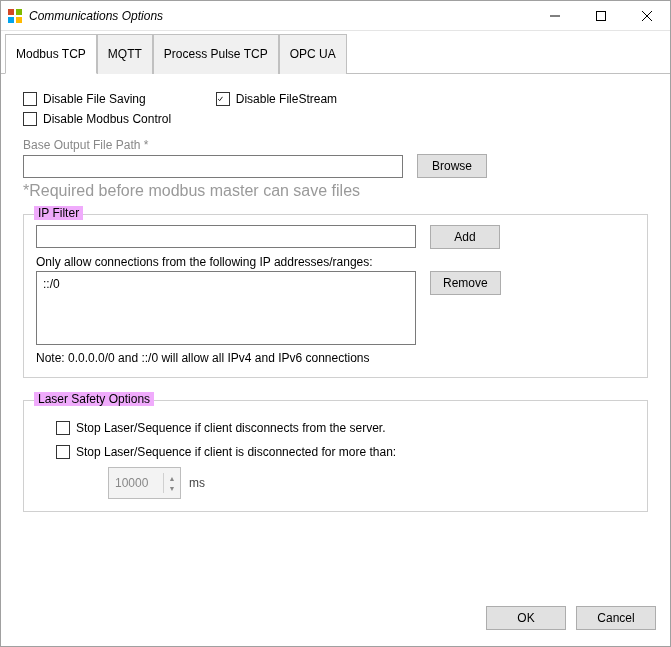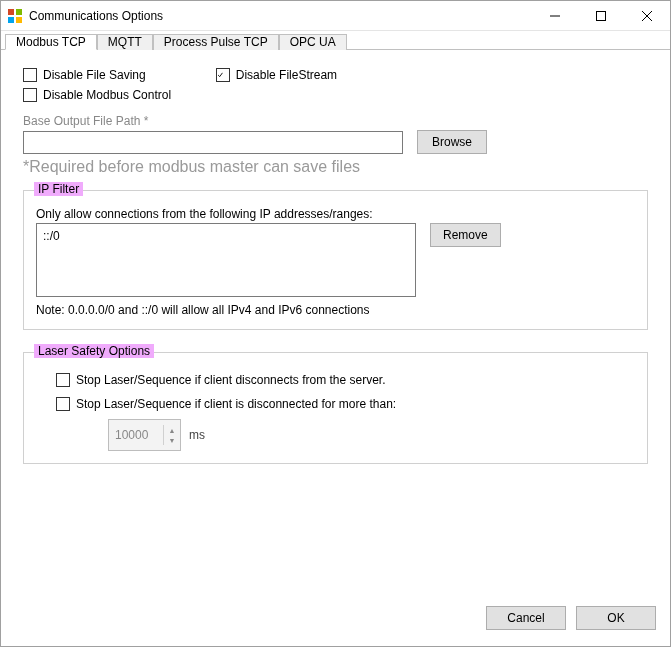--- a/index.html
+++ b/index.html
@@ -1,23 +1,23 @@
 <!DOCTYPE html>
 <html><head>
 <meta charset="utf-8">
 <style>
   * { box-sizing: border-box; font-family: "Segoe UI", Tahoma, sans-serif; font-size: 12px; }
   html,body { margin:0; padding:0; background:#fff; }
   .window { width:671px; height:647px; border:1px solid #a0a0a0; display:flex; flex-direction:column; background:#fff; }
-  .titlebar { height:30px; display:flex; align-items:center; padding-left:6px; border-bottom:1px solid #e5e5e5; }
+  .titlebar { height:30px; display:flex; align-items:center; padding-left:6px; border-bottom:1px solid #e5e5e5;font-style:italic; }
   .titlebar-icon { width:16px; height:16px; margin-right:6px; display:inline-flex; }
   .titlebar-title { flex:1; }
   .win-btn { width:46px; height:30px; display:flex; align-items:center; justify-content:center; }
   .tabs { display:flex; padding:0 4px; border-bottom:1px solid #c0c0c0; margin-top:2px; }
-  .tab { padding:0 10px; border:1px solid #c0c0c0; border-bottom:none; background:#f0f0f0; margin-right:0px; position:relative; top:1px; cursor:default; }
+  .tab { padding:12px 10px; border:1px solid #c0c0c0; border-bottom:none; background:#f0f0f0; margin-right:0px; position:relative; top:1px; cursor:default; }
   .tab.active { background:#fff; border-bottom:1px solid #fff; }
   .content { flex:1; padding:18px 22px 4px 22px; }
   .row { display:flex; align-items:center; margin-bottom:6px; }
   .chk { width:14px; height:14px; border:1px solid #333; margin-right:6px; display:inline-flex; align-items:center; justify-content:center; }
   .chk.checked::after { content:""; display:block; width:10px; height:10px; background: no-repeat center/contain; }
   .chk.checked svg { width:12px; height:12px; }
   .label-gray { color:#888; margin-top:12px; margin-bottom:2px; }
   .hint { color:#9a9a9a; margin-top:4px; font-size:16px; }
   .textinput { width:380px; height:23px; border:1px solid #7a7a7a; padding:2px 4px; }
   .btn { height:24px; min-width:70px; padding:0 12px; border:1px solid #adadad; background:#e1e1e1; cursor:default; display:inline-flex; align-items:center; justify-content:center; }
@@ -99,20 +99,24 @@
 
     <div class="label-gray">Base Output File Path *</div>
     <div class="two-col">
       <input class="textinput" type="text" value="" style="">
       <div class="btn">Browse</div>
     </div>
     <div class="hint">*Required before modbus master can save files</div>
 
     <div class="fieldset">
       <span class="legend">IP Filter</span>
+      <div class="ipf-row">
+        <input class="textinput" type="text" value="" style="">
+        <div class="btn">Add</div>
+      </div>
       <div style="margin-top:6px;">Only allow connections from the following IP addresses/ranges:</div>
       <div class="ipf-row" style="margin-top:2px;">
         <div class="ipbox">
           <div>::/0</div>
         </div>
         <div class="btn">Remove</div>
       </div>
       <div class="note">Note: 0.0.0.0/0 and  ::/0 will allow all IPv4 and IPv6 connections</div>
     </div>
 
@@ -134,17 +138,17 @@
             <span class="arrow">▼</span>
           </span>
         </span>
         <span>ms</span>
       </div>
     </div>
 
   </div>
 
   <div class="bottom-bar">
+    <div class="btn" style="min-width:80px;">OK</div>
     <div class="btn" style="min-width:80px;">Cancel</div>
-    <div class="btn" style="min-width:80px;">OK</div>
   </div>
 
 </div>
 
 </body></html>

